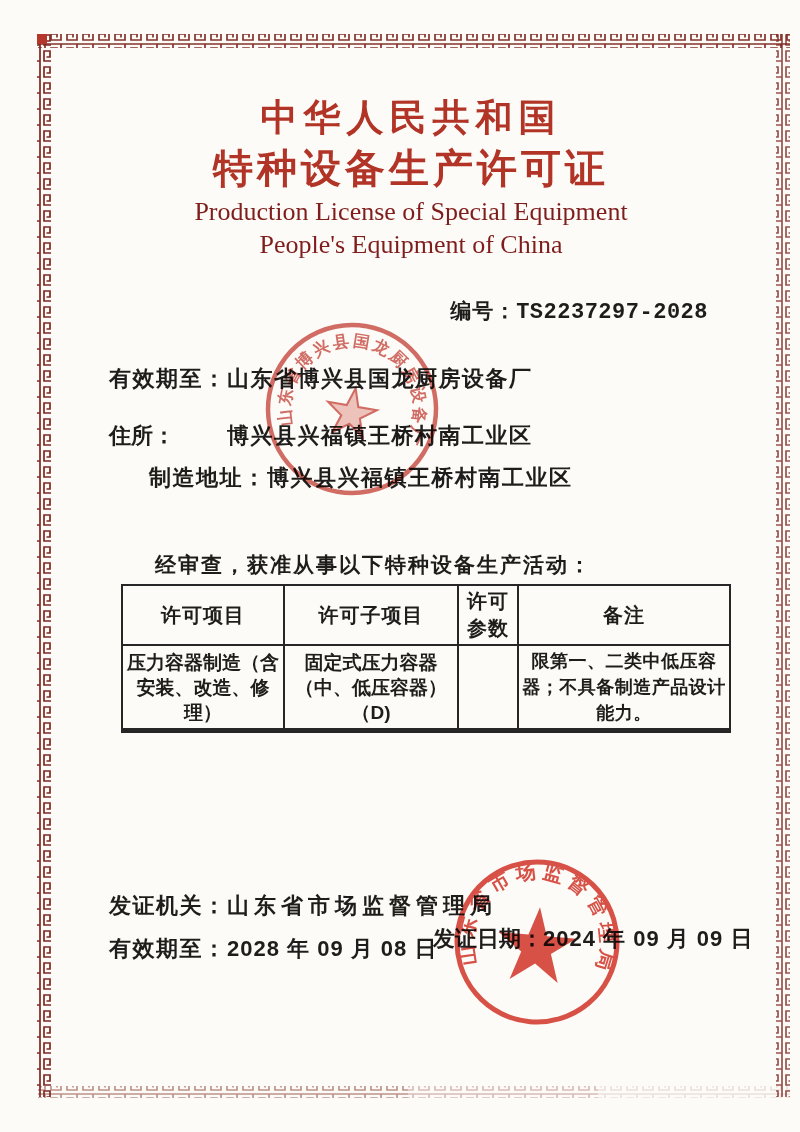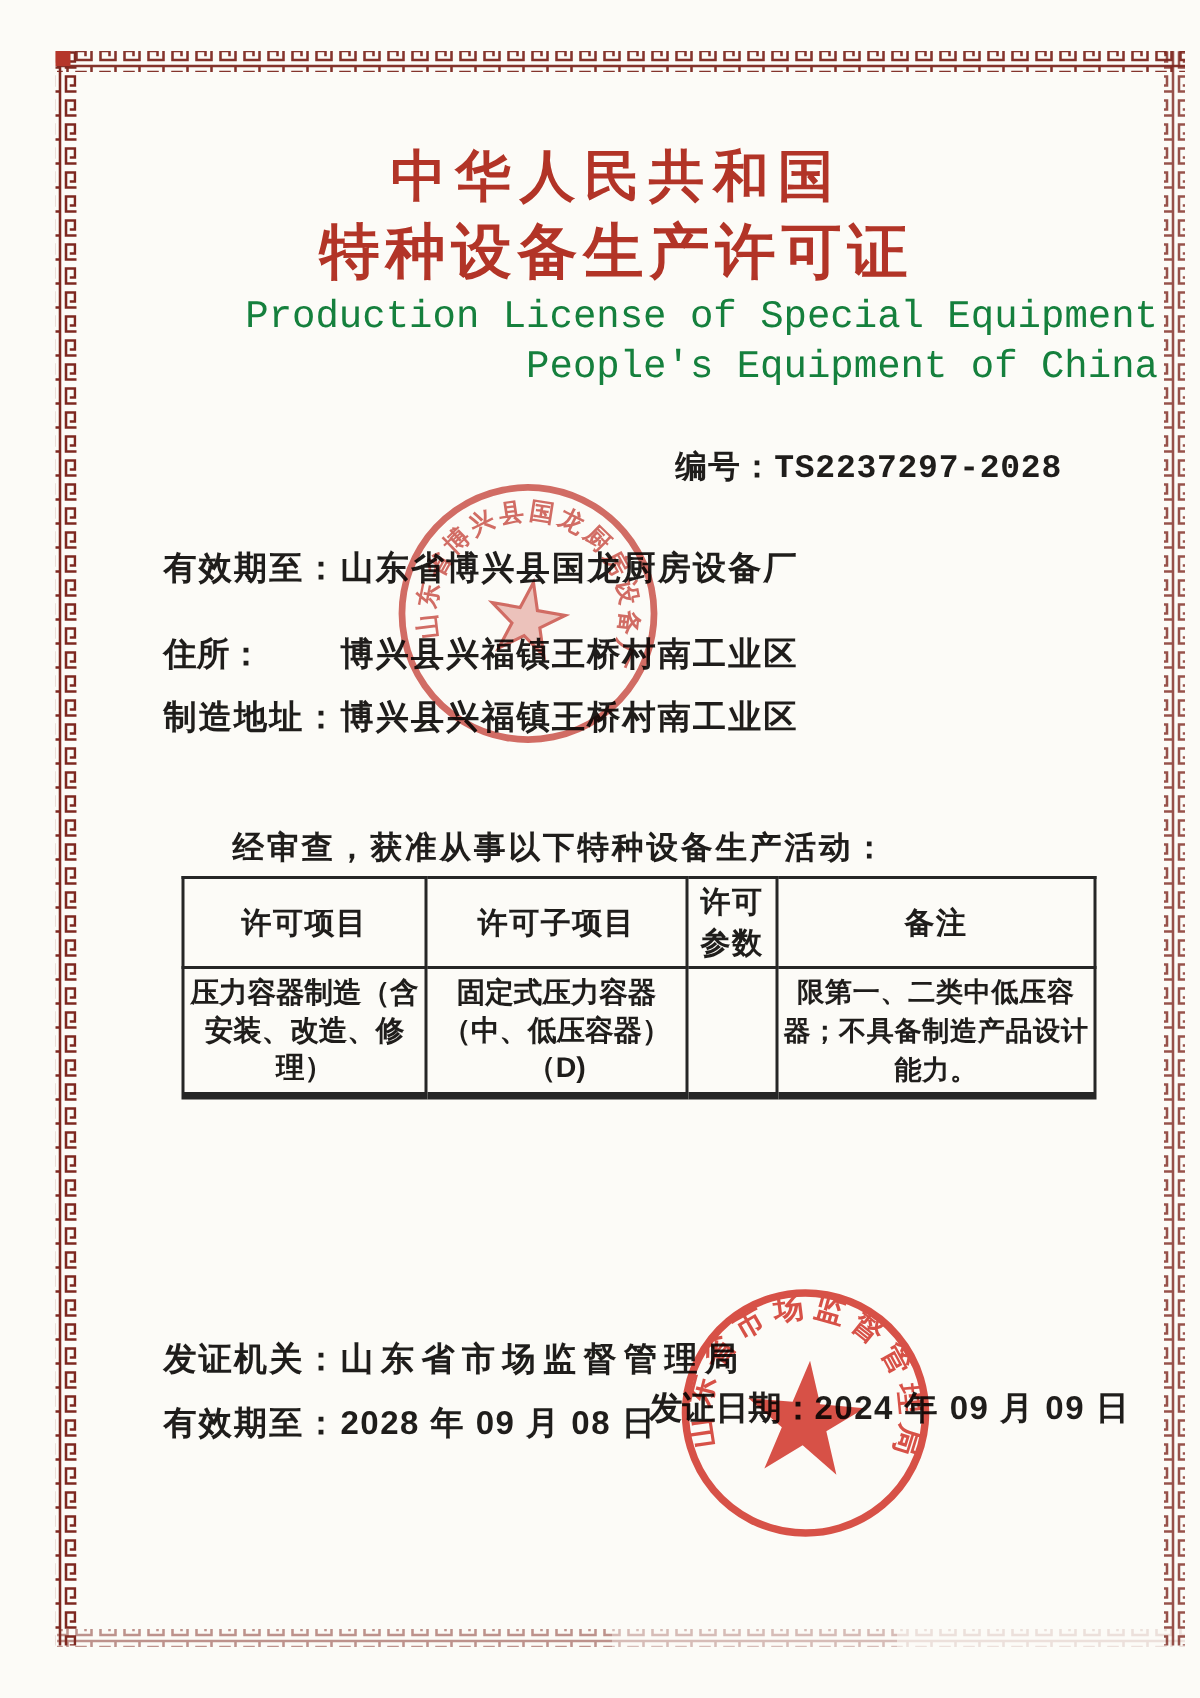--- a/index.html
+++ b/index.html
@@ -6,21 +6,21 @@
   .page{
     position:relative;width:800px;height:1132px;margin:0 auto;
     background:#fcfbf7;color:#1f1d1b;overflow:hidden;
     font-family:"Liberation Sans",sans-serif;
   }
   .border-svg{position:absolute;left:0;top:0;}
   
   .title-block{position:absolute;left:50px;top:94px;width:722px;text-align:center;}
   .t-cn1{font-size:37px;font-weight:700;color:#b23427;letter-spacing:6px;line-height:47px;}
   .t-cn2{font-size:40px;font-weight:700;color:#b23427;letter-spacing:4px;line-height:54px;}
-  .t-en{font-family:Liberation Mono, monospace;font-size:26px;line-height:33px;color:#15803d;text-align:right;}
+  .t-en{font-family:Liberation Serif, serif;font-size:26px;line-height:33px;color:#7f1d1d;}
   
   .license-no{position:absolute;top:297px;right:92px;font-size:21px;font-weight:700;letter-spacing:1px;}
   .license-no .num{font-family:"Liberation Mono","DejaVu Sans Mono",monospace;font-size:22px;letter-spacing:.5px;}
   
   .field{position:absolute;left:109px;font-size:22px;font-weight:700;letter-spacing:1.5px;white-space:nowrap;}
   .field .label{display:inline-block;width:118px;}
   .label-split{display:inline-flex;width:118px;justify-content:space-between;letter-spacing:0;}
   
   .intro{position:absolute;left:143px;top:551px;font-size:21px;font-weight:700;letter-spacing:2px;white-space:nowrap;margin-left:12px;}
   .lic-table{position:absolute;left:121px;top:584px;width:608px;border-collapse:collapse;table-layout:fixed;font-weight:700;}
@@ -76,21 +76,21 @@
   <div class="license-no">
     <span>编号：</span><span class="num">TS2237297-2028</span>
   </div>
 
   <div class="field" style="top:364px;">
     <span class="label">有效期至：</span><span>山东省博兴县国龙厨房设备厂</span>
   </div>
   <div class="field" style="top:421px;">
     <span class="label label-split"><span>住</span><span>所：</span></span><span>博兴县兴福镇王桥村南工业区</span>
   </div>
-  <div class="field" style="top:463px;">
+  <div class="field" style="top:463px;margin-left:40px;">
     <span class="label">制造地址：</span><span>博兴县兴福镇王桥村南工业区</span>
   </div>
 
   <div class="intro">经审查，获准从事以下特种设备生产活动：</div>
 
   <table class="lic-table">
     <colgroup>
       <col style="width:162px">
         <col style="width:174px">
         <col style="width:60px">

